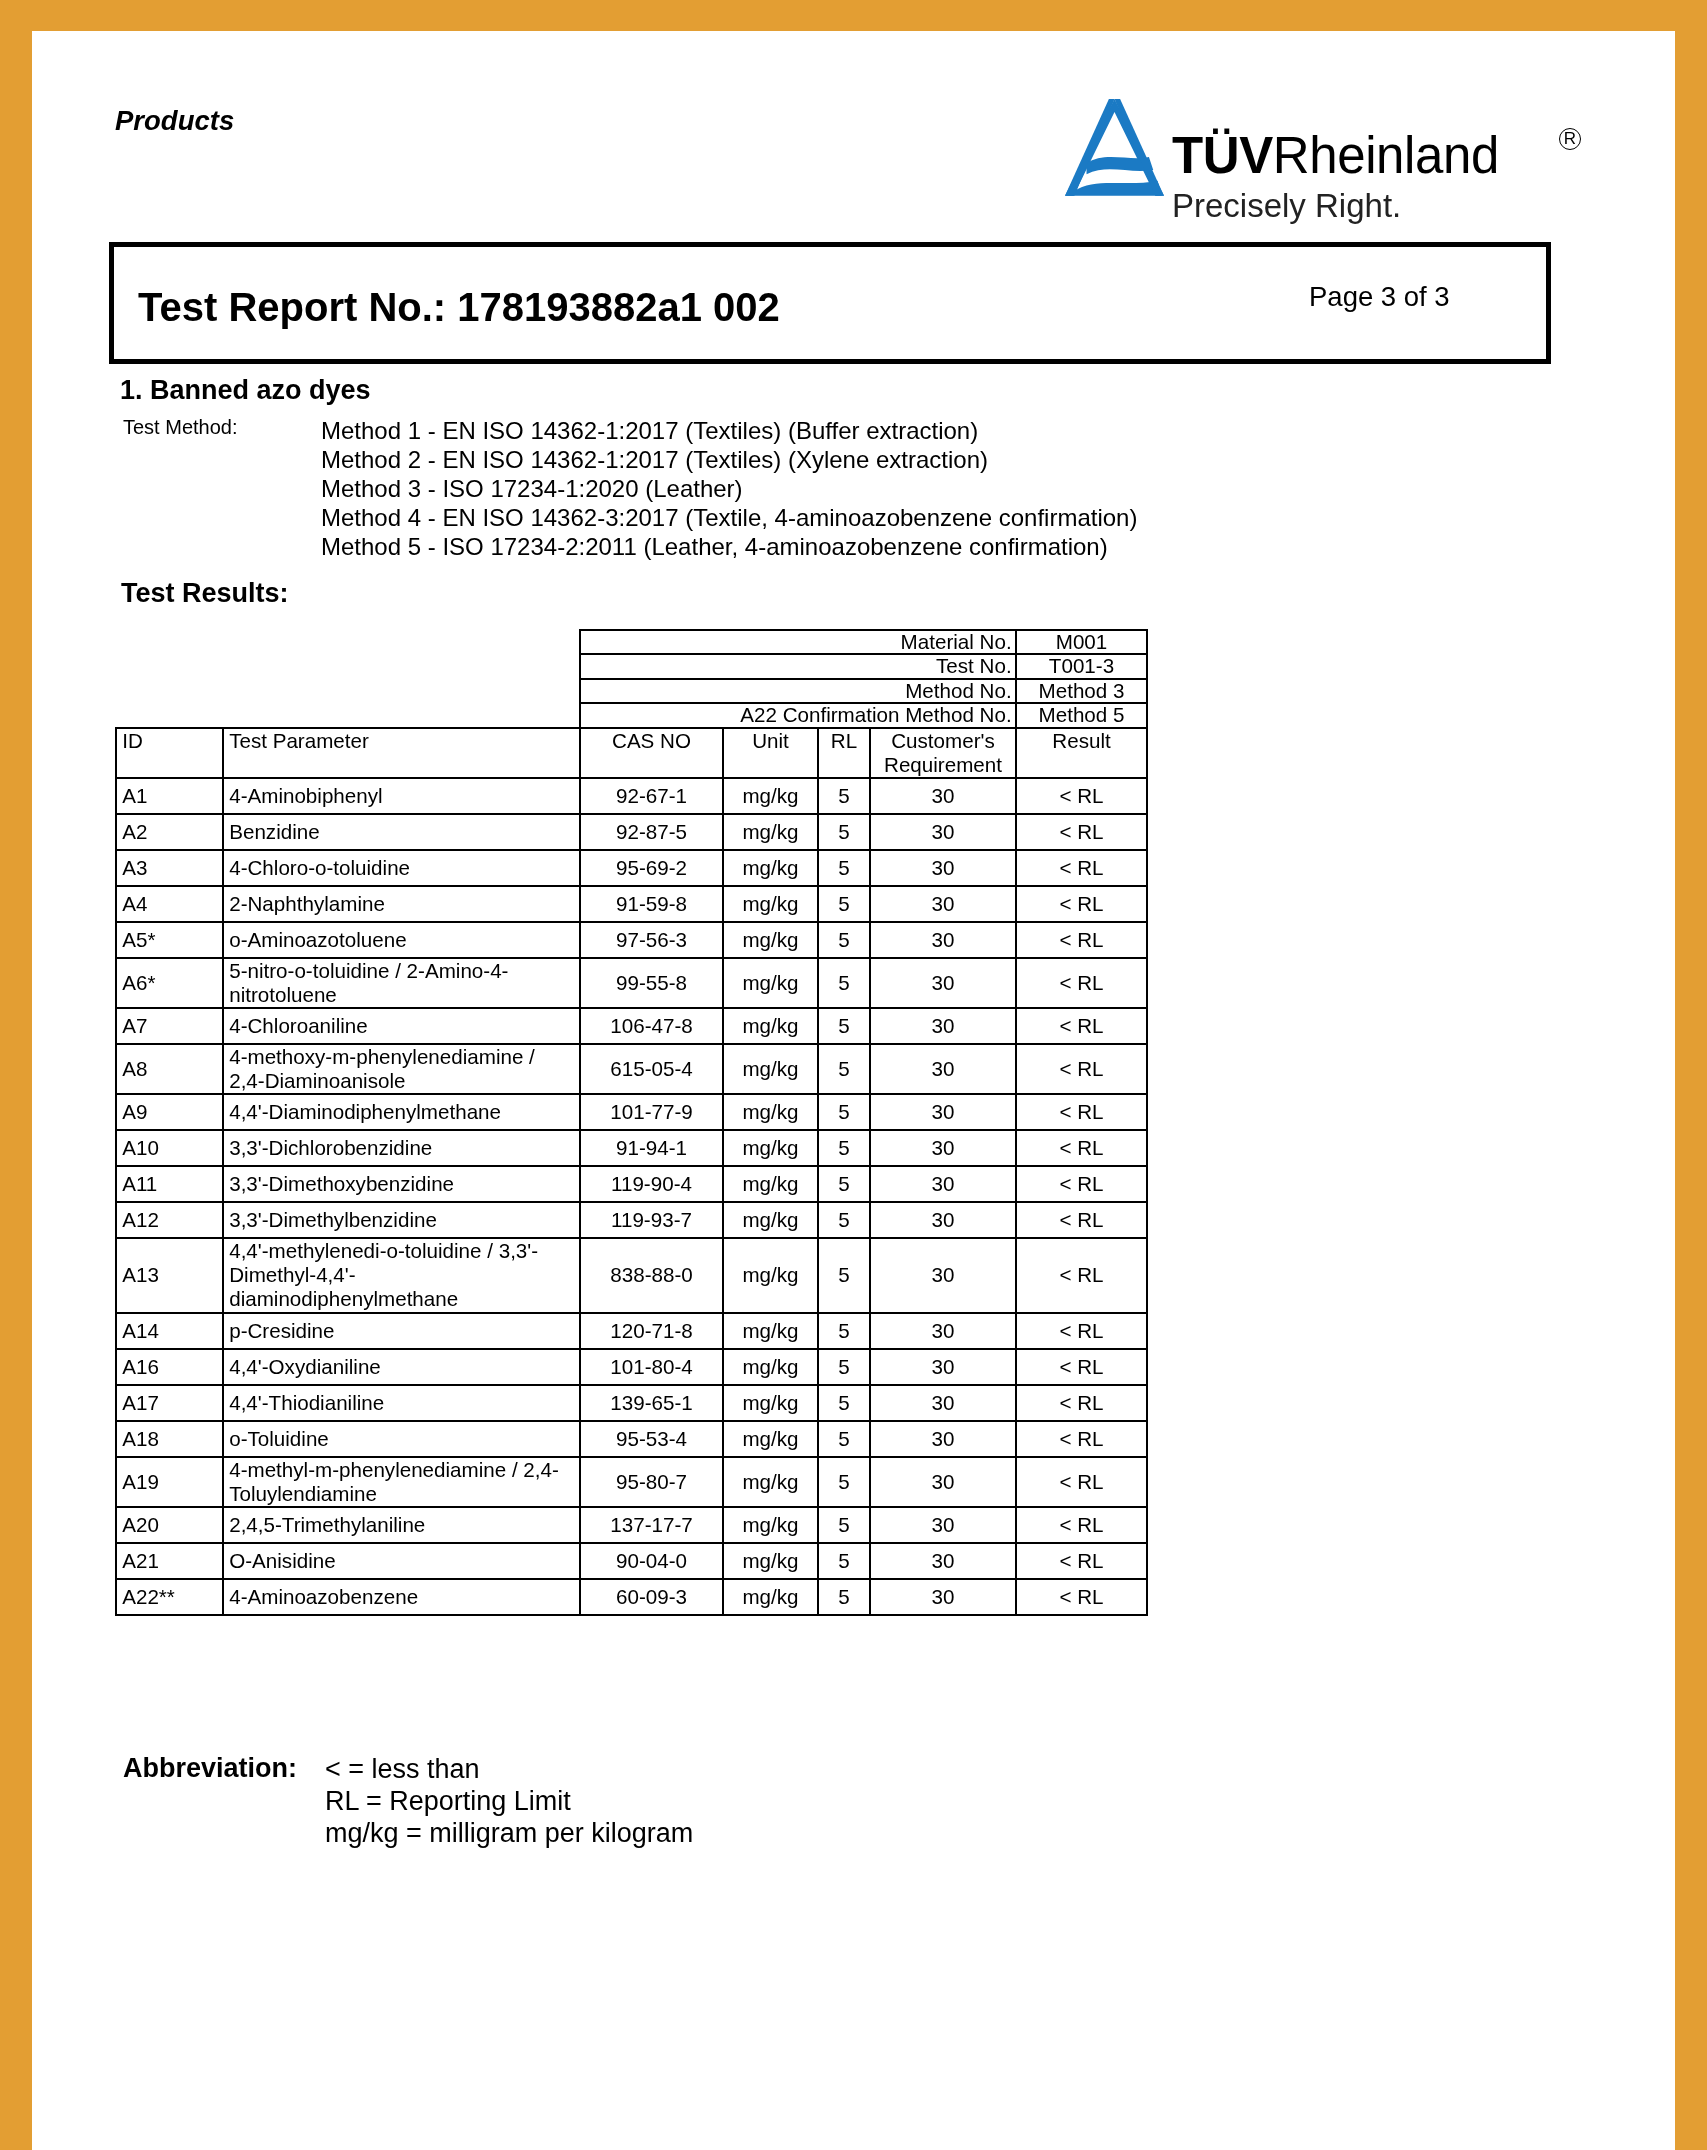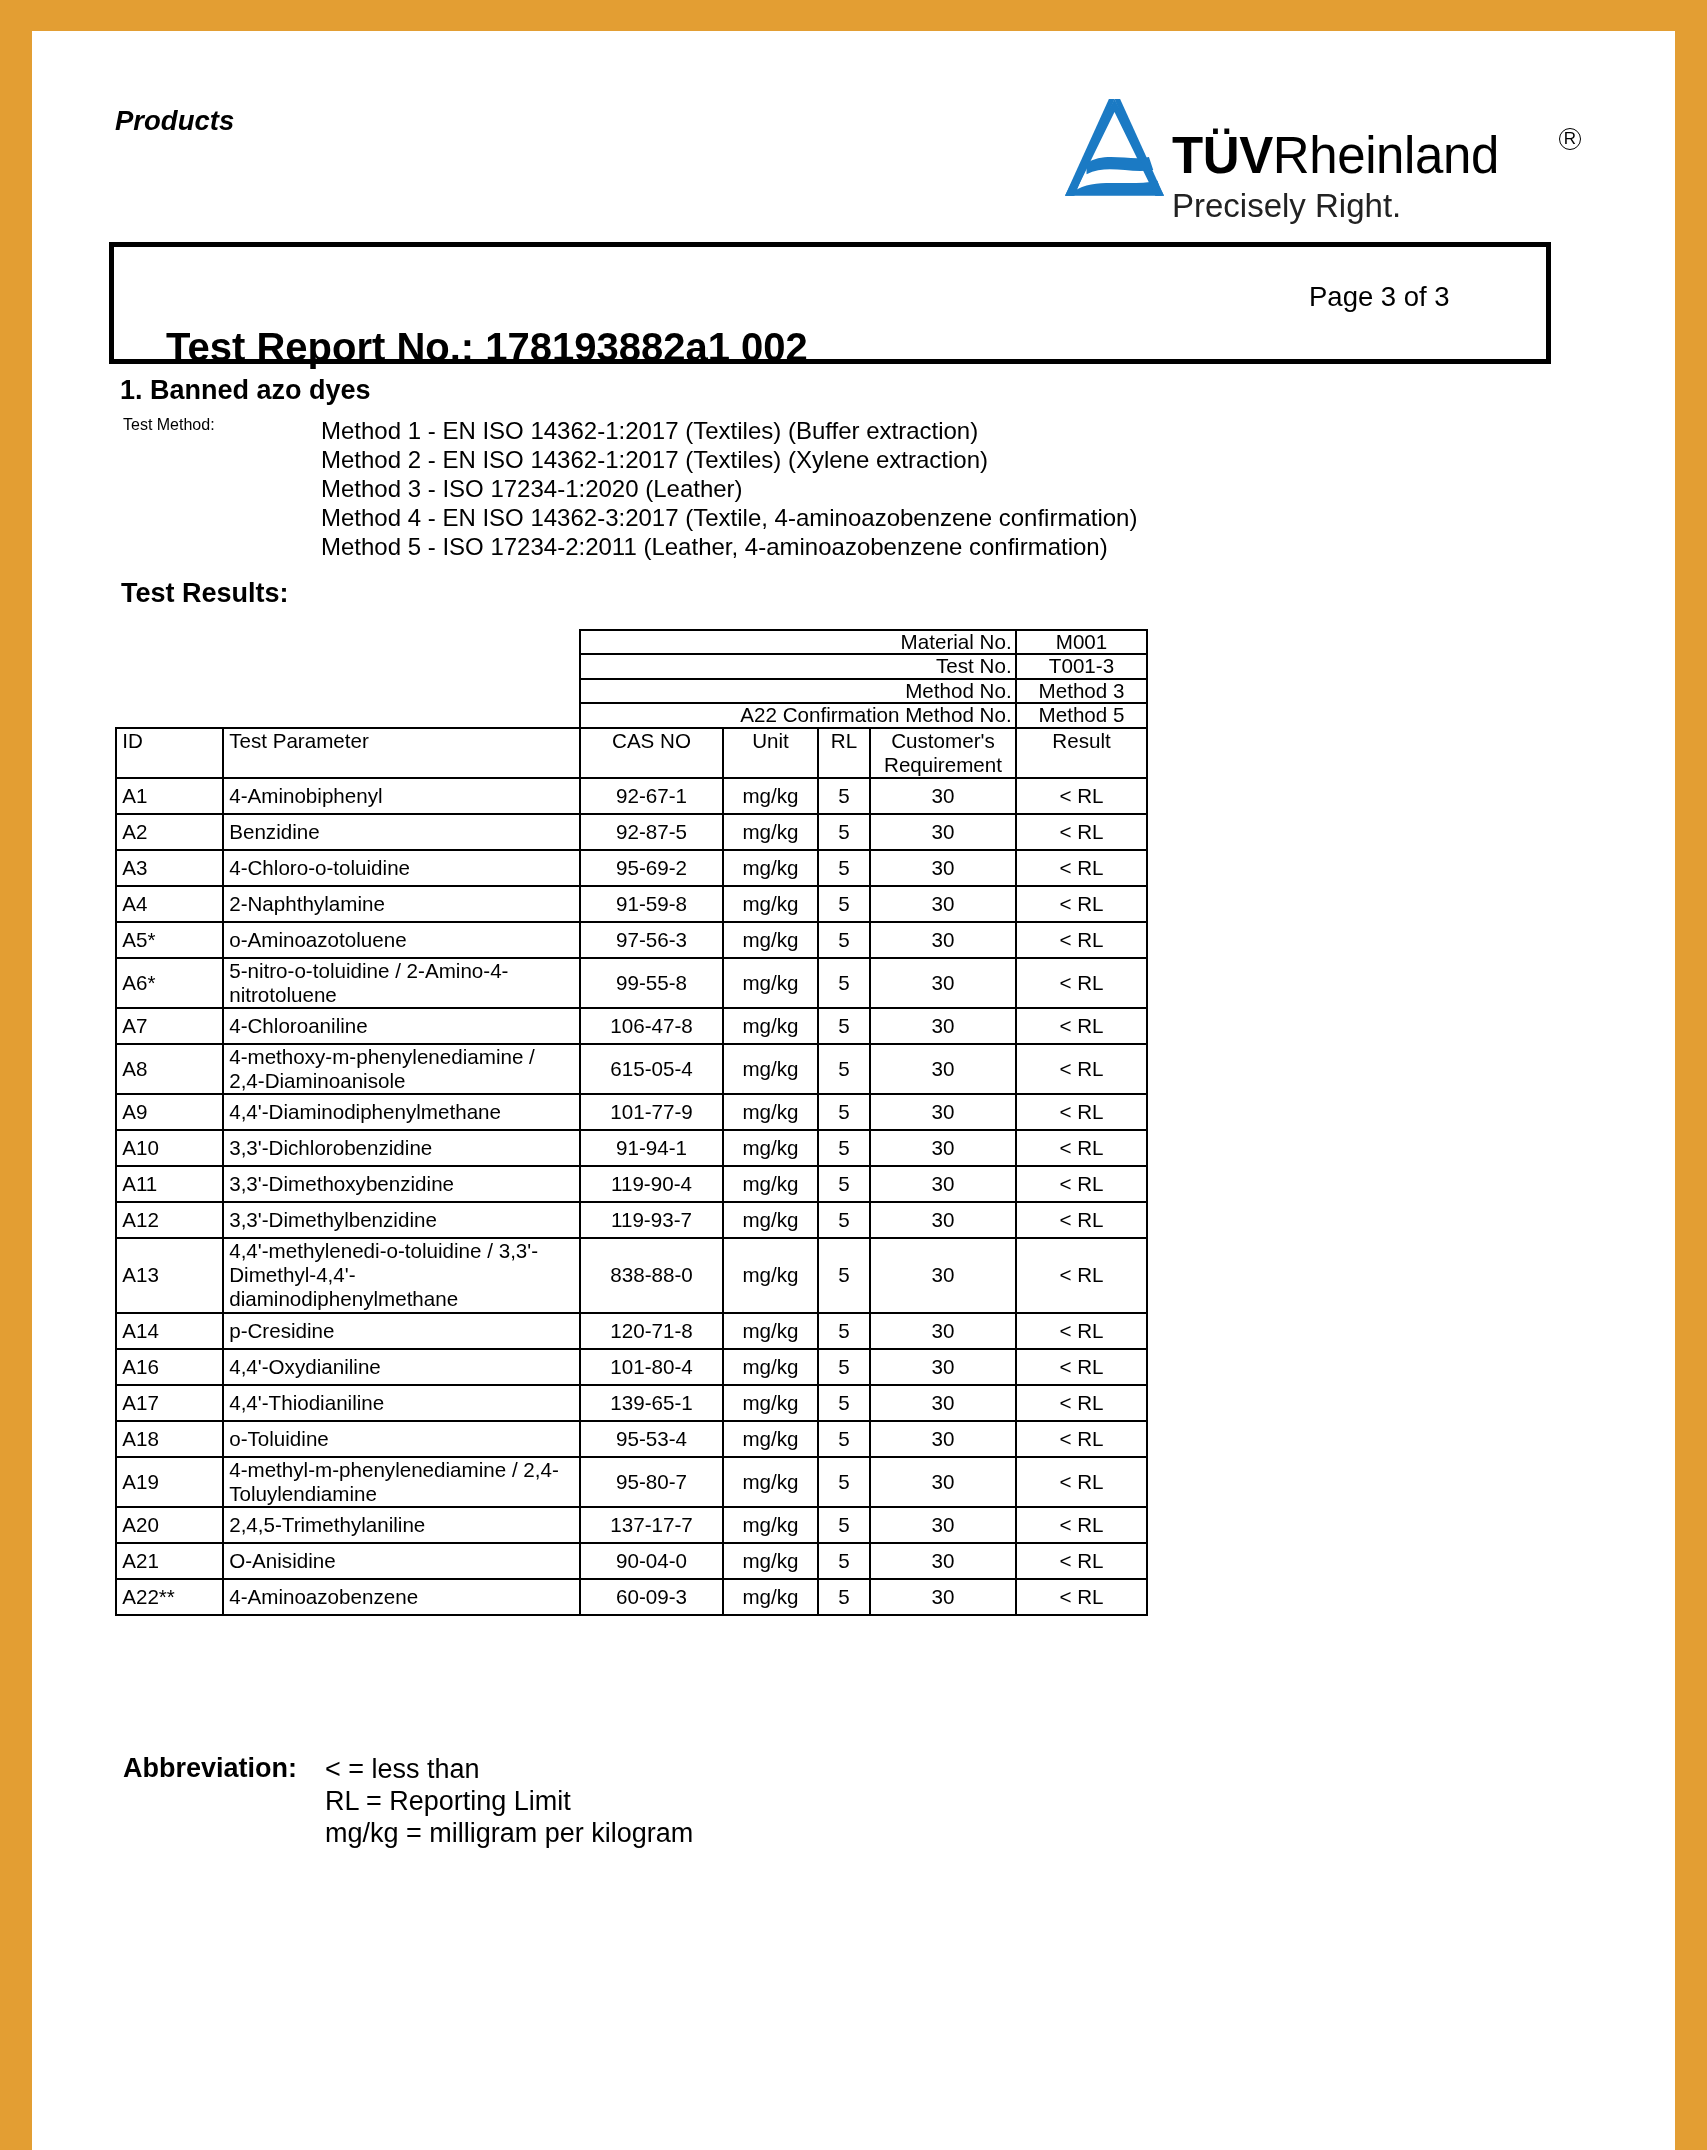--- a/index.html
+++ b/index.html
@@ -20,25 +20,25 @@
   .logo-brand { position:absolute; left:116px; top:52px; font-size:51px; letter-spacing:-0.4px; white-space:nowrap;text-align:center; }
   .logo-brand b { font-weight:bold; }
   .logo-reg { position:absolute; left:503px; top:54px; font-size:17px; border:1.3px solid #000; border-radius:50%; width:20px; height:20px; line-height:20px; text-align:center; }
   .logo-tag { position:absolute; left:116px; top:113px; font-size:33px; white-space:nowrap; color:#222; }
   .logo-mark { position:absolute; left:8.6px; top:25px; }
 
   .report-box {
     left:77px; top:211px; width:1432px; height:112px;
     border:5.2px solid #000; box-sizing:content-box;
   }
-  .report-title { position:absolute; left:52px; top:38px; font-size:40px; font-weight:bold; white-space:nowrap;margin-top:40px; }
+  .report-title { position:absolute; left:24px; top:38px; font-size:40px; font-weight:bold; white-space:nowrap; }
   .report-page { position:absolute; left:1195px; top:34px; font-size:27.5px; white-space:nowrap; }
 
   .section-title { left:88px; top:344px; font-size:27px; font-weight:bold; }
-  .method-label { left:91px; top:385px; font-size:16px; }
+  .method-label { left:91px; top:385px; font-size:20px; }
   .method-list { left:289px; top:385px; font-size:24px; line-height:29px; }
   .results-title { left:89px; top:547px; font-size:27px; font-weight:bold; }
 
   table.results {
     position:absolute; left:83px; top:598px; border-collapse:collapse;
     font-size:20.6px; table-layout:fixed;
   }
   table.results td {
     border:2.6px solid #000; padding:0 5.2px; vertical-align:middle; line-height:24px;
   }

